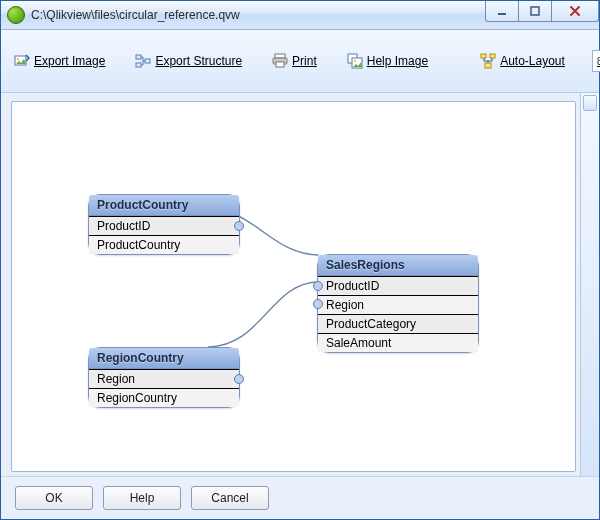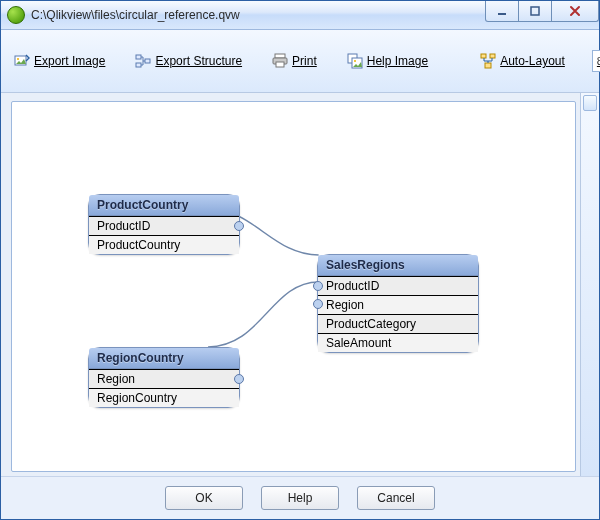--- a/index.html
+++ b/index.html
@@ -30,21 +30,21 @@
   .entity{position:absolute;min-width:150px;border:1px solid #7a93bd;border-radius:12px;background:#f6f6f6;box-shadow:0 1px 2px rgba(0,0,0,.15);}
   .entity .hdr{background:linear-gradient(to bottom,#b7cdf0,#8aa9da);color:#1e2b4a;font-weight:bold;font-size:12px;padding:3px 8px;border-bottom:1px solid #7a93bd;border-radius:3px 3px 0 0;text-shadow:0 1px 0 rgba(255,255,255,.4);}
   .entity .field{padding:2px 8px;font-size:12px;border-top:1px solid #000000;background:#f3f3f3;}
   .entity .field:first-of-type{border-top:none;}
   .entity .field:nth-child(even){background:#ededed;}
   
   .dot{position:absolute;width:8px;height:8px;border:1px solid #5d79a8;background:#bcd1ef;border-radius:50%;}
   
   .wires{position:absolute;inset:0;width:100%;height:100%;pointer-events:none;}
   
-  .button-bar{height:42px;background:#e9f0fb;border-top:1px solid #c6d4ea;display:flex;align-items:center;justify-content:center;gap:18px;padding:0 14px;}
+  .button-bar{height:42px;background:#e9f0fb;border-top:1px solid #c6d4ea;display:flex;align-items:center;justify-content:flex-start;gap:10px;padding:0 14px;}
   .dlg-btn{min-width:78px;height:24px;border:1px solid #8a9cb6;border-radius:3px;background:linear-gradient(to bottom,#fdfdfe,#e6e9ef);font-size:12px;color:#222;}
 </style>
 </head>
 <body>
 
 <div class="window">
 
   <div class="titlebar">
     <div class="app-icon"></div>
     <div class="title-text">C:\Qlikview\files\circular_reference.qvw</div>

